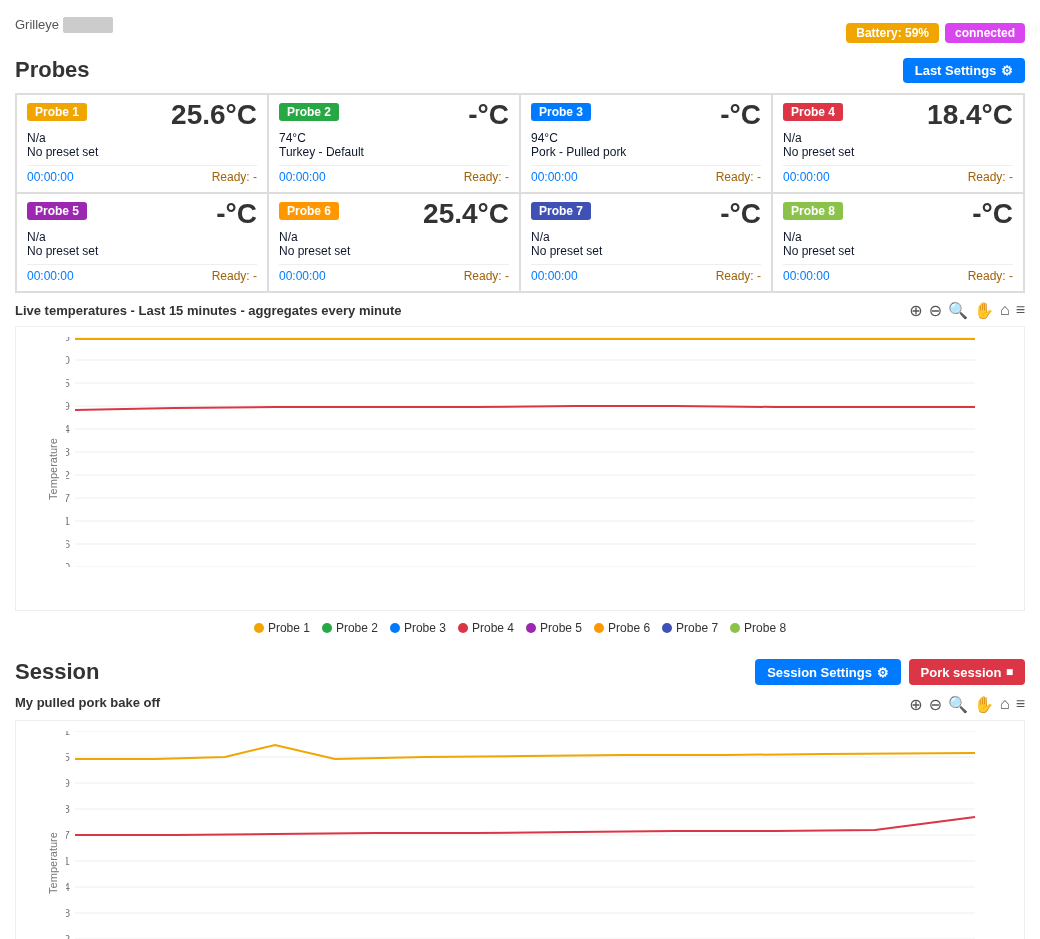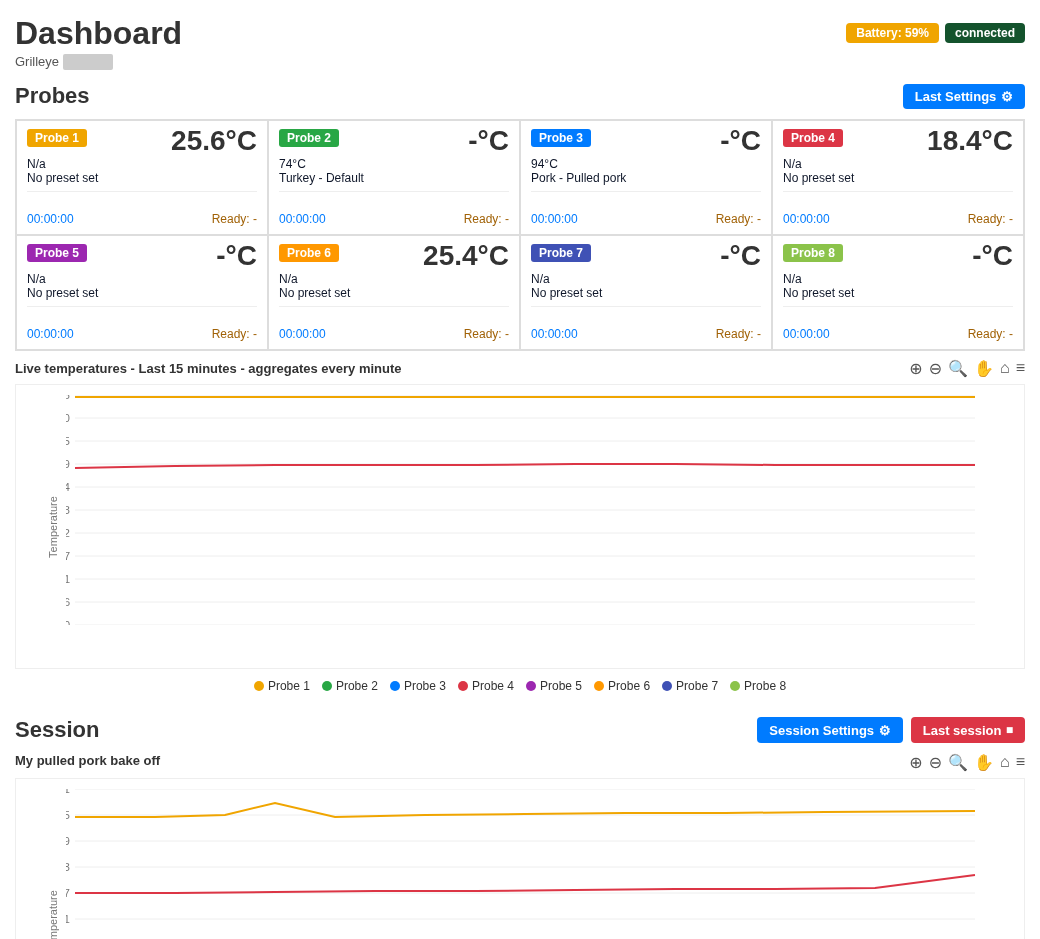--- a/index.html
+++ b/index.html
@@ -4,35 +4,35 @@
   <style>
     * { box-sizing: border-box; margin: 0; padding: 0; }
     body { font-family: Arial, sans-serif; font-size: 13px; color: #333; background: #fff; padding: 15px; }
 
     .header-row { display: flex; align-items: flex-start; justify-content: space-between; }
     .title { font-size: 32px; font-weight: bold; }
     .subtitle { font-size: 13px; color: #555; margin-top: 2px; }
     .header-badges { display: flex; gap: 6px; margin-top: 8px; padding-left: 47px; }
     .badge { padding: 3px 10px; border-radius: 4px; font-size: 12px; font-weight: bold; color: #fff; }
     .badge-battery { background: #f0a500; }
-    .badge-connected { background: #14532d; }
+    .badge-connected { background: #d946ef; }
 
     .section-header { display: flex; align-items: center; justify-content: space-between; margin: 14px 0 10px 0; }
     .section-title { font-size: 22px; font-weight: bold; }
 
     .btn { padding: 5px 12px; border-radius: 4px; border: none; cursor: pointer; font-size: 13px; font-weight: bold; color: #fff; display: inline-flex; align-items: center; gap: 5px; }
     .btn-blue { background: #007bff; }
     .btn-red { background: #dc3545; }
 
     .probes-grid { display: grid; grid-template-columns: repeat(4, 1fr); gap: 0; border: 1px solid #ddd; }
     .probe-card { border: 1px solid #ddd; padding: 8px 10px; background: #fff; }
     .probe-label { display: inline-block; padding: 2px 8px; border-radius: 3px; color: #fff; font-weight: bold; font-size: 12px; margin-bottom: 4px; }
     .probe-temp { font-size: 28px; font-weight: bold; float: right; margin-top: -4px; }
     .probe-meta { font-size: 12px; color: #0f172a; clear: both; }
-    .probe-bottom { display: flex; justify-content: space-between; font-size: 12px; color: #007bff; margin-top: 6px; border-top: 1px solid #eee; padding-top: 20px; }
+    .probe-bottom { display: flex; justify-content: space-between; font-size: 12px; color: #007bff; margin-top: 6px; border-top: 1px solid #eee; padding-top: 4px; }
     .probe-ready { color: #a16207; }
 
     .probe-yellow { background: #f0a500; }
     .probe-green { background: #28a745; }
     .probe-blue { background: #007bff; }
     .probe-red { background: #dc3545; }
     .probe-purple { background: #9c27b0; }
     .probe-orange { background: #ff9800; }
     .probe-darkblue { background: #3f51b5; }
     .probe-olive { background: #8bc34a; }
@@ -50,21 +50,20 @@
     .session-section { margin-top: 24px; }
     .session-chart-title { font-size: 13px; font-weight: bold; margin-bottom: 4px; }
 
     svg text { font-family: Arial, sans-serif; }
   </style>
 </head>
 <body>
 
 <div class="header-row">
   <div>
-    <div class="title">Dashboard</div>
     <div class="subtitle">
       <span>Grilleye</span>
       <span style="background:#ccc;color:#ccc;border-radius:2px;font-size:12px;padding:1px 4px;">█████</span>
     </div>
   </div>
   <div class="header-badges">
     <span class="badge badge-battery">Battery: 59%</span>
     <span class="badge badge-connected">connected</span>
   </div>
 </div>
@@ -265,21 +264,21 @@
 
 <div class="session-section">
   <div class="section-header">
     <div class="section-title">Session</div>
     <div style="display:flex;gap:8px;">
       <button class="btn btn-blue">
         <span>Session Settings</span>
         <span>⚙</span>
       </button>
       <button class="btn btn-red">
-        <span>Last session</span>
+        <span>Pork session</span>
         <span>⏹</span>
       </button>
     </div>
   </div>
 
   <div class="chart-header">
     <div class="session-chart-title">My pulled pork bake off</div>
     <div class="chart-controls">
       <span>⊕</span>
       <span>⊖</span>

